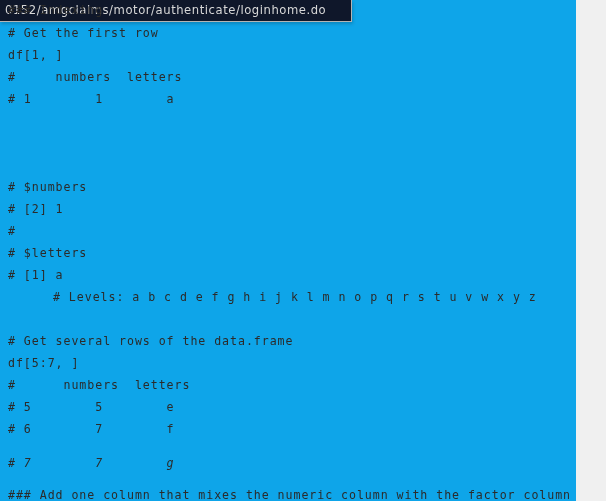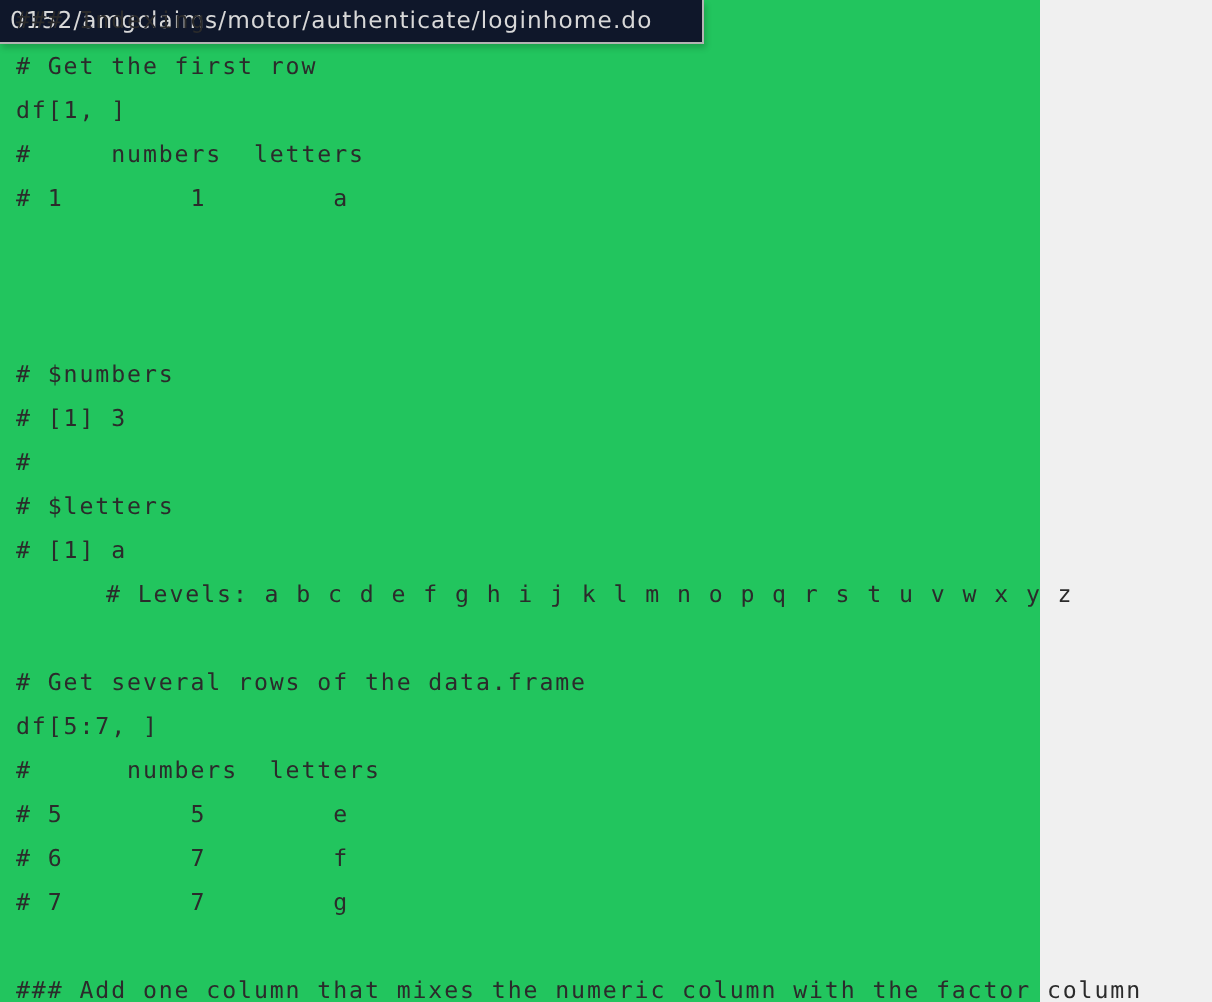--- a/index.html
+++ b/index.html
@@ -12,23 +12,23 @@
     background: #f0f0f0;
     font-family: "DejaVu Sans Mono", "Liberation Mono", monospace;
     overflow: hidden;
     position: relative;
   }
 
   #code-surface {
     position: absolute;
     left: 0;
     top: 0;
-    width: 520px;
+    width: 576px;
     height: 501px;
-    background: #22c55e;
+    background: #0ea5e9;
   }
 
   .code-line {
     position: absolute;
     left: 8px;
     font-size: 11.6px;
     line-height: 14px;
     letter-spacing: 0.95px;
     color: #2b2b2b;
     white-space: pre;
@@ -82,32 +82,32 @@
 </head>
 <body>
 
 <div id="code-surface">
     <div class="code-line" style="top: 26px;"># Get the first row</div>
     <div class="code-line" style="top: 48px;">df[1, ]</div>
     <div class="code-line" style="top: 70px;">#     numbers  letters</div>
     <div class="code-line" style="top: 92px;"># 1        1        a</div>
     <div class="code-line blank" style="top: 114px;"></div>
     <div class="code-line" style="top: 180px;"># $numbers</div>
-    <div class="code-line" style="top: 202px;"># [1] 3</div>
+    <div class="code-line" style="top: 202px;"># [2] 1</div>
     <div class="code-line" style="top: 224px;">#</div>
     <div class="code-line" style="top: 246px;"># $letters</div>
     <div class="code-line" style="top: 268px;"># [1] a</div>
     <div class="code-line" style="top: 290px; margin-left: 45px;"># Levels: a b c d e f g h i j k l m n o p q r s t u v w x y z</div>
     <div class="code-line blank" style="top: 312px;"></div>
     <div class="code-line" style="top: 334px;"># Get several rows of the data.frame</div>
     <div class="code-line" style="top: 356px;">df[5:7, ]</div>
     <div class="code-line" style="top: 378px;">#      numbers  letters</div>
     <div class="code-line" style="top: 400px;"># 5        5        e</div>
     <div class="code-line" style="top: 422px;"># 6        7        f</div>
-    <div class="code-line" style="top: 444px;"># 7        7        g</div>
+    <div class="code-line" style="top: 456px; font-style: italic;"># 7        7        g</div>
     <div class="code-line blank" style="top: 466px;"></div>
     <div class="code-line" style="top: 488px;">### Add one column that mixes the numeric column with the factor column</div>
   </div>
 
 <div id="url-bar-overlay">
   <span class="url-text">0152/amgclaims/motor/authenticate/loginhome.do</span>
 </div>
 
 <div id="overlay-heading">### Indexing</div>
 

